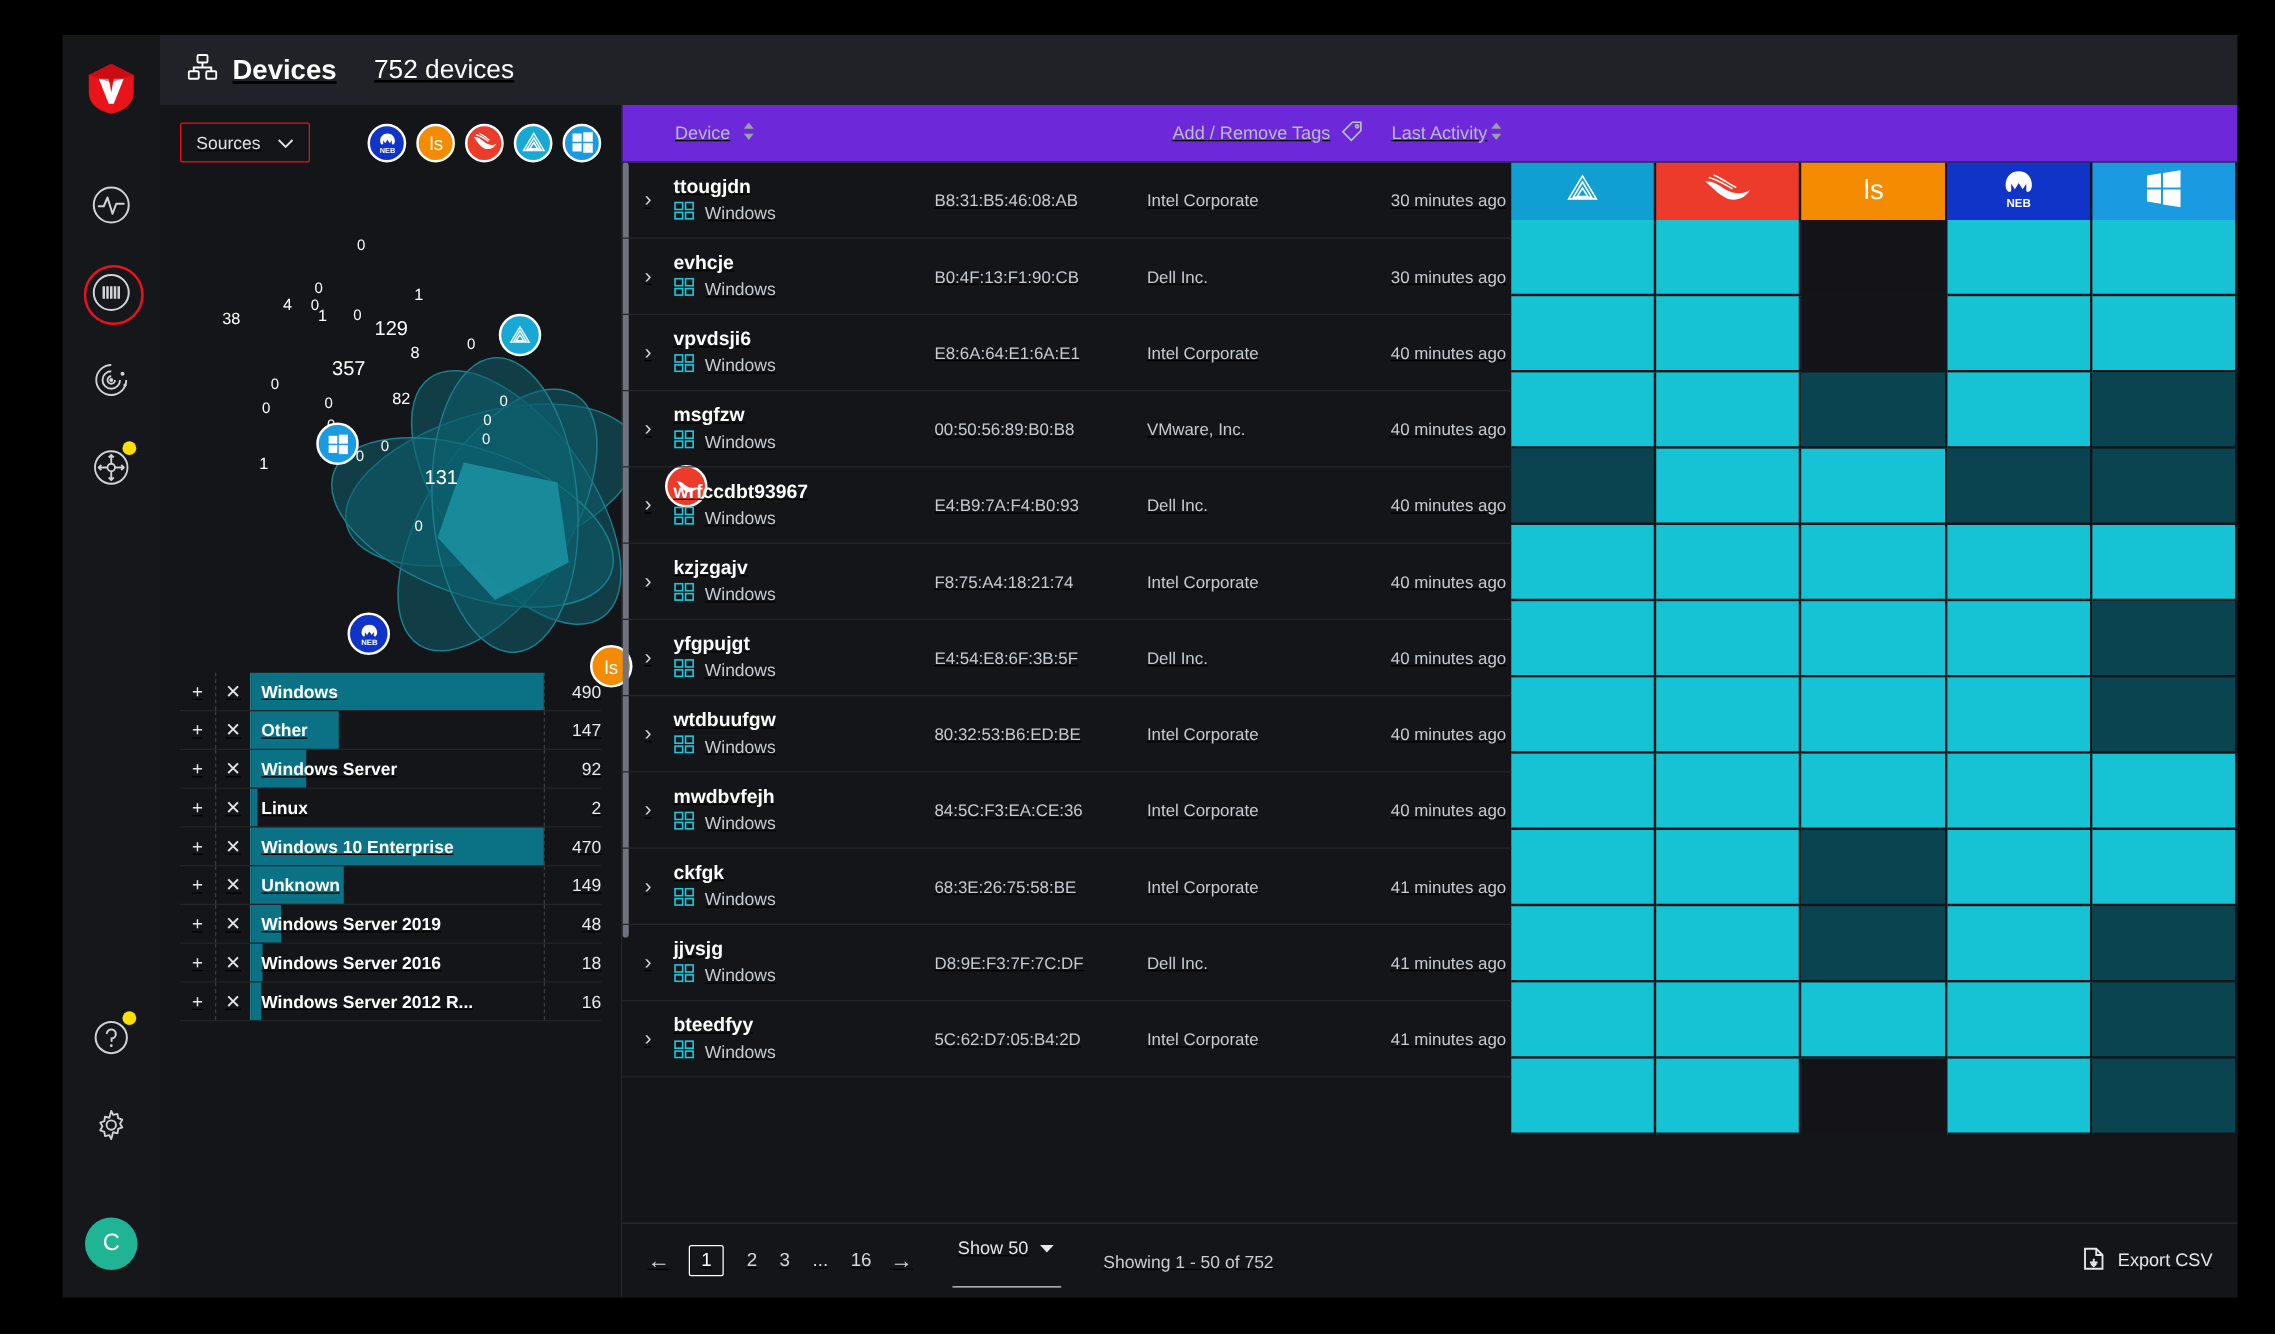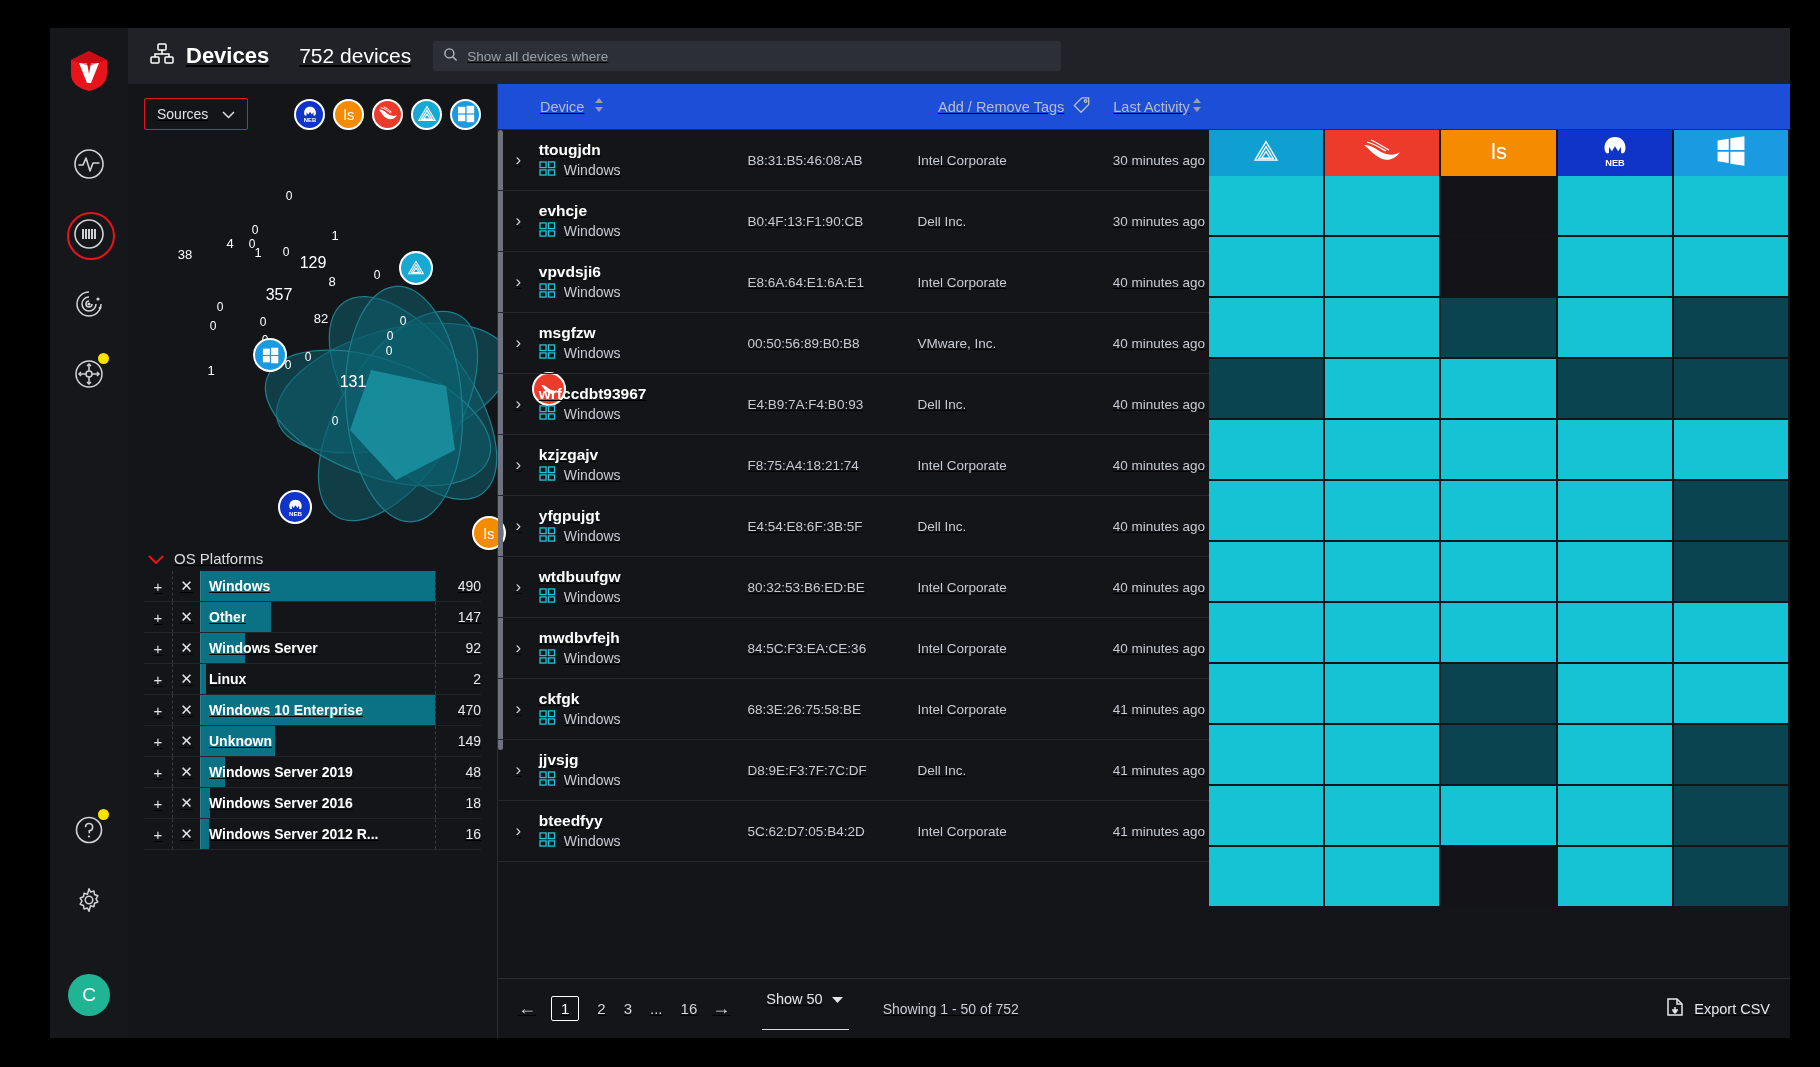--- a/index.html
+++ b/index.html
@@ -137,21 +137,21 @@
   .fr-val {
     width: 46px; text-align: right; color: #e6e9ed; font-size: 14px;
     display: flex; align-items: center; justify-content: flex-end;
     border-left: 1px dashed #3a3d43;
   }
 
   
   .tablepanel { flex: 1 1 auto; display: flex; flex-direction: column; min-width: 0; background: #141518; }
   .thead {
     height: 46px; display: flex; align-items: center;
-    border-bottom: 1px solid #2a2c31; background: #1d4ed8;
+    border-bottom: 1px solid #2a2c31; background: #6d28d9;
     flex: 0 0 46px;
   }
   .th-device { width: 250px; padding-left: 42px; color: #b9bec5; font-size: 14.5px; display:flex; align-items:center; gap: 10px;}
   .th-tags { margin-left: 190px; color: #b9bec5; font-size: 14.5px; display: flex; align-items: center; gap: 8px; cursor: pointer;}
   .th-act { margin-left: 22px; color: #b9bec5; font-size: 14.5px; display: flex; align-items: center; gap: 2px; cursor: pointer;}
   .rows-scroll { flex: 1 1 auto; overflow: hidden; position: relative; display: flex; }
   .rows { flex: 1 1 auto; min-width: 0; }
   .row {
     height: 61px; display: flex; align-items: center;
     border-bottom: 1px solid #25272c; position: relative;
@@ -286,29 +286,20 @@
           <rect x="1" y="14" width="8" height="6" rx="1"></rect>
           <rect x="15" y="14" width="8" height="6" rx="1"></rect>
           <path d="M12 7 v4 M5 14 v-3 h14 v3"></path>
         </svg>
       </span>
       <span class="topbar-title">Devices</span>
 
 
       <div class="device-count">752 devices</div>
 
-      <div class="searchbar">
-        <span>
-          <svg width="15" height="15" viewBox="0 0 16 16" fill="none" stroke="#b6bbc2" stroke-width="1.5">
-            <circle cx="6.8" cy="6.8" r="4.8"></circle>
-              <path d="M10.4 10.4 L14.5 14.5"></path>
-          </svg>
-        </span>
-        <input placeholder="Show all devices where" style="">
-      </div>
     </div>
 
     <div class="main">
 
       <div class="leftpanel">
 
         <div class="sources-row">
           <div class="sources-btn">
             <span>Sources</span>
             <span>
@@ -421,26 +412,20 @@
             <svg width="19" height="19" viewBox="0 0 20 20">
                 <rect x="2" y="2.8" width="7.3" height="6.6" fill="#fff"></rect>
                 <rect x="10.6" y="1.8" width="7.6" height="7.6" fill="#fff"></rect>
                 <rect x="2" y="10.6" width="7.3" height="6.6" fill="#fff"></rect>
                 <rect x="10.6" y="10.6" width="7.6" height="7.6" fill="#fff"></rect>
               </svg>
           </div>
         </div>
 
         <div class="facets" id="facets">
-            <div class="facet-head">
-              <span class="chev-red"><svg width="16" height="9" viewBox="0 0 16 9" fill="none" stroke="#e8131b" stroke-width="2">
-                  <path d="M1 1 L8 8 L15 1"></path>
-                </svg></span>
-              <span>OS Platforms</span>
-            </div>
             <div class="facet-row">
               <div class="fr-plus">+</div>
               <div class="fr-x">✕</div>
               <div class="fr-bar-area">
                 <div class="fr-bar" style="width:100%"></div>
                 <div class="fr-label">Windows</div>
               </div>
               <div class="fr-val">490</div>
             </div>
             <div class="facet-row">

